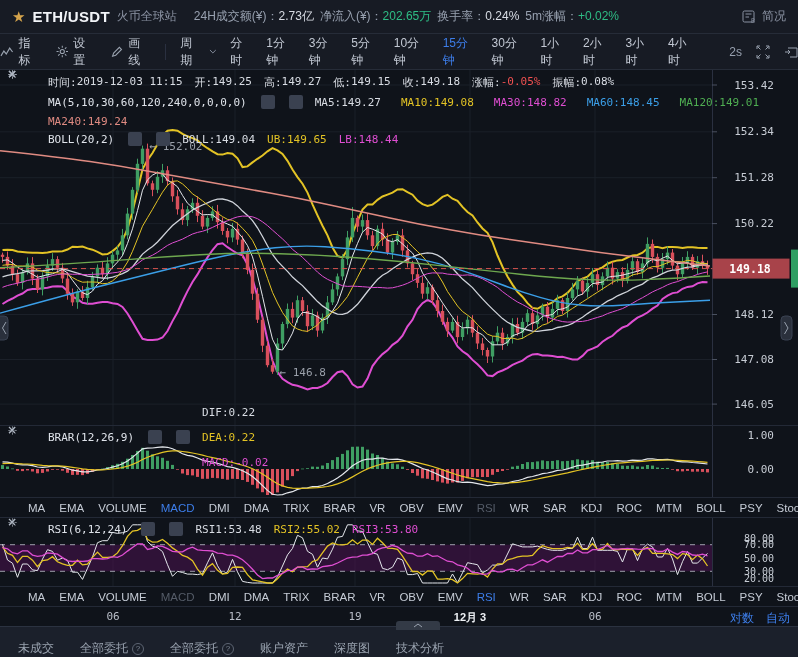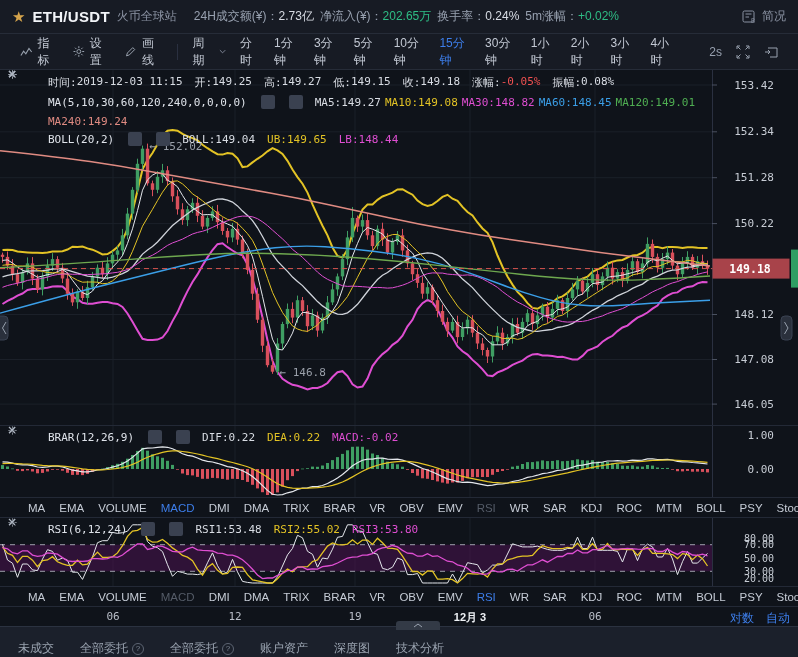--- a/index.html
+++ b/index.html
@@ -12,21 +12,21 @@
          border-bottom:1px solid #262c38; padding:0 12px; gap:7px; font-size:12px; }
   .star { color:#d5a44c; font-size:15px; cursor:pointer; }
   .pair { font-size:15px; font-weight:bold; color:#f2f4f8; letter-spacing:.3px; }
   .exch { color:#8b93a3; margin-right:10px; }
   .stats { display:flex; gap:6px; }
   .stat .sl { color:#98a1b0; }
   .hspace { flex:1; }
   .overview { display:flex; align-items:center; gap:5px; color:#8b93a3; cursor:pointer; }
   
   .tbar { display:flex; align-items:center; height:36px; background:#171b24;
-          border-bottom:1px solid #262c38; padding:0 20px; gap:14px; font-size:12px; color:#c3c9d4; }
+          border-bottom:1px solid #262c38; padding:0 0; gap:14px; font-size:12px; color:#c3c9d4; }
   .tbtn { display:flex; align-items:center; gap:5px; cursor:pointer; }
   .vsep { width:1px; height:16px; background:#2a3040; }
   .tfs { display:flex; gap:13px; }
   .tf { cursor:pointer; }
   .tf.active { color:#3d7eea; }
   .trefresh { color:#98a1b0; margin-left:4px; }
   .ticon { display:flex; cursor:pointer; }
   
   .pane { position:relative; }
   .price-pane { height:355px; }
@@ -533,21 +533,21 @@
             <svg width="9" height="9" viewBox="0 0 12 12">
               <circle cx="6" cy="6" r="2" fill="none" stroke="#aeb6c2"></circle>
               <path d="M6 0.5v2M6 9.5v2M0.5 6h2M9.5 6h2M2.1 2.1l1.4 1.4M8.5 8.5l1.4 1.4M9.9 2.1L8.5 3.5M3.5 8.5L2.1 9.9" stroke="#aeb6c2"></path>
             </svg>
           </span>
         <span class="icon-btn">
             <svg width="8" height="8" viewBox="0 0 8 8">
               <path d="M1 1l6 6M7 1L1 7" stroke="#aeb6c2" stroke-width="1.2"></path>
             </svg>
           </span>
-        <span class="iv" id="maRow" style="display:inline-flex;gap:4px;">
+        <span class="iv" id="maRow" style="display:inline-flex;gap:20px;">
             <span class="iv">
               <span style="color: rgb(217, 221, 228);">MA5:</span>
               <span style="color: rgb(217, 221, 228);">149.27</span>
             </span>
             <span class="iv">
               <span style="color: rgb(227, 195, 37);">MA10:</span>
               <span style="color: rgb(227, 195, 37);">149.08</span>
             </span>
             <span class="iv">
               <span style="color: rgb(223, 78, 210);">MA30:</span>
@@ -769,21 +769,21 @@
             <svg width="9" height="9" viewBox="0 0 12 12">
               <circle cx="6" cy="6" r="2" fill="none" stroke="#aeb6c2"></circle>
               <path d="M6 0.5v2M6 9.5v2M0.5 6h2M9.5 6h2M2.1 2.1l1.4 1.4M8.5 8.5l1.4 1.4M9.9 2.1L8.5 3.5M3.5 8.5L2.1 9.9" stroke="#aeb6c2"></path>
             </svg>
           </span>
         <span class="icon-btn">
             <svg width="8" height="8" viewBox="0 0 8 8">
               <path d="M1 1l6 6M7 1L1 7" stroke="#aeb6c2" stroke-width="1.2"></path>
             </svg>
           </span>
-        <span class="iv" id="macdRow" style="display:inline-flex;gap:12px;">
+        <span class="iv" id="macdRow" style="display:inline-flex;gap:12px;flex-direction:column;">
             <span class="iv">
               <span style="color: rgb(217, 221, 228);">DIF:</span>
               <span style="color: rgb(217, 221, 228);">0.22</span>
             </span>
             <span class="iv">
               <span style="color: rgb(227, 195, 37);">DEA:</span>
               <span style="color: rgb(227, 195, 37);">0.22</span>
             </span>
             <span class="iv">
               <span style="color: rgb(223, 78, 210);">MACD:</span>

